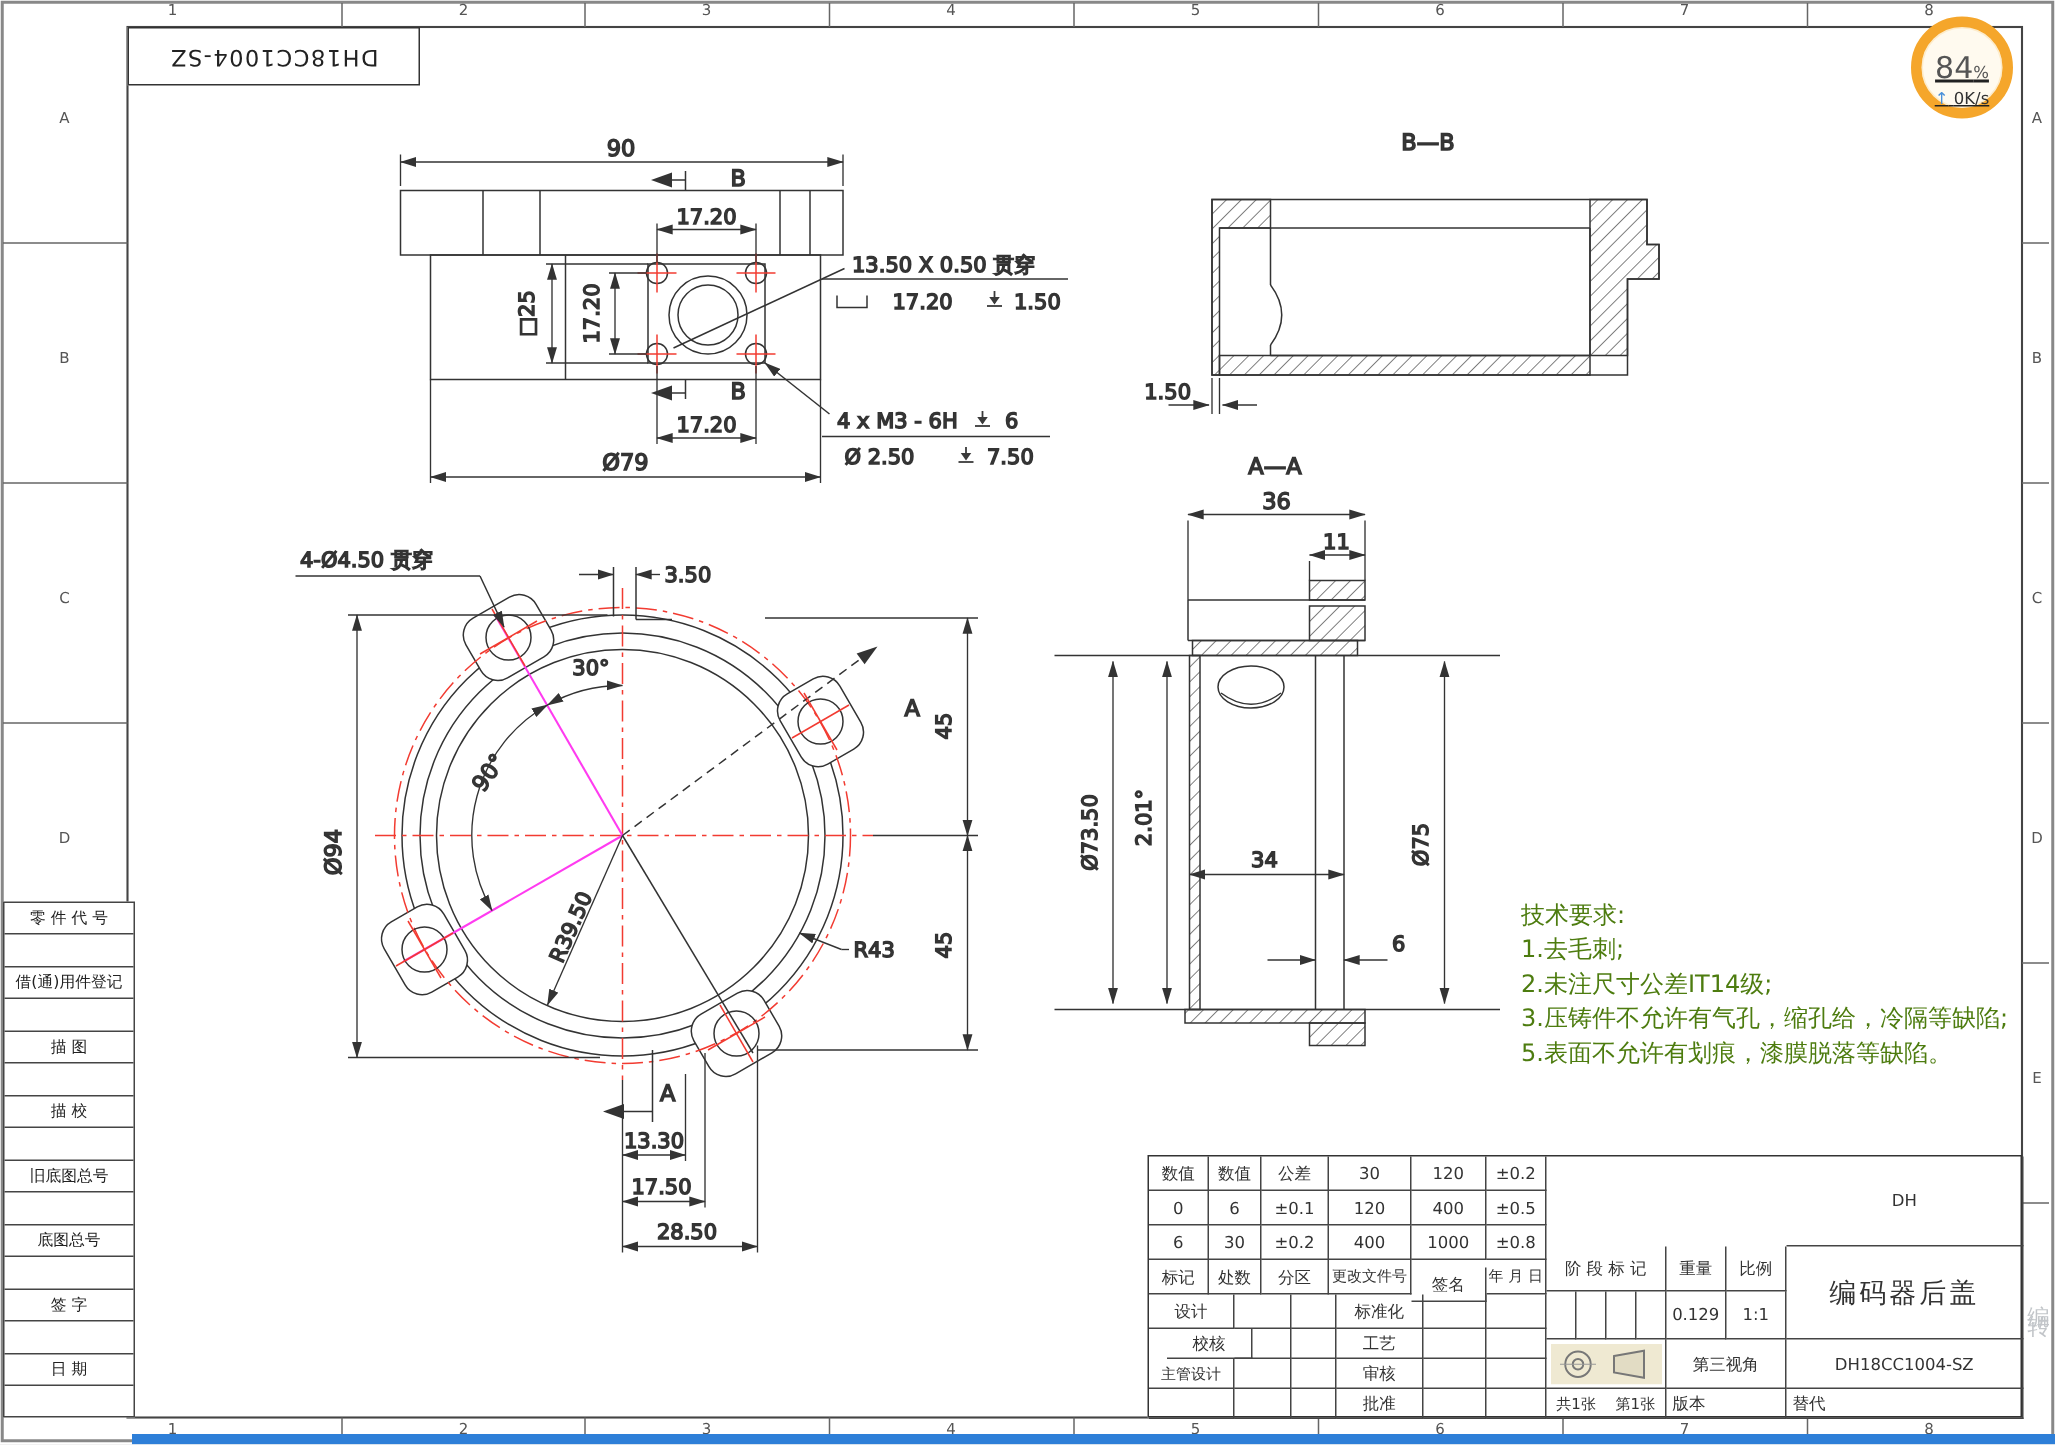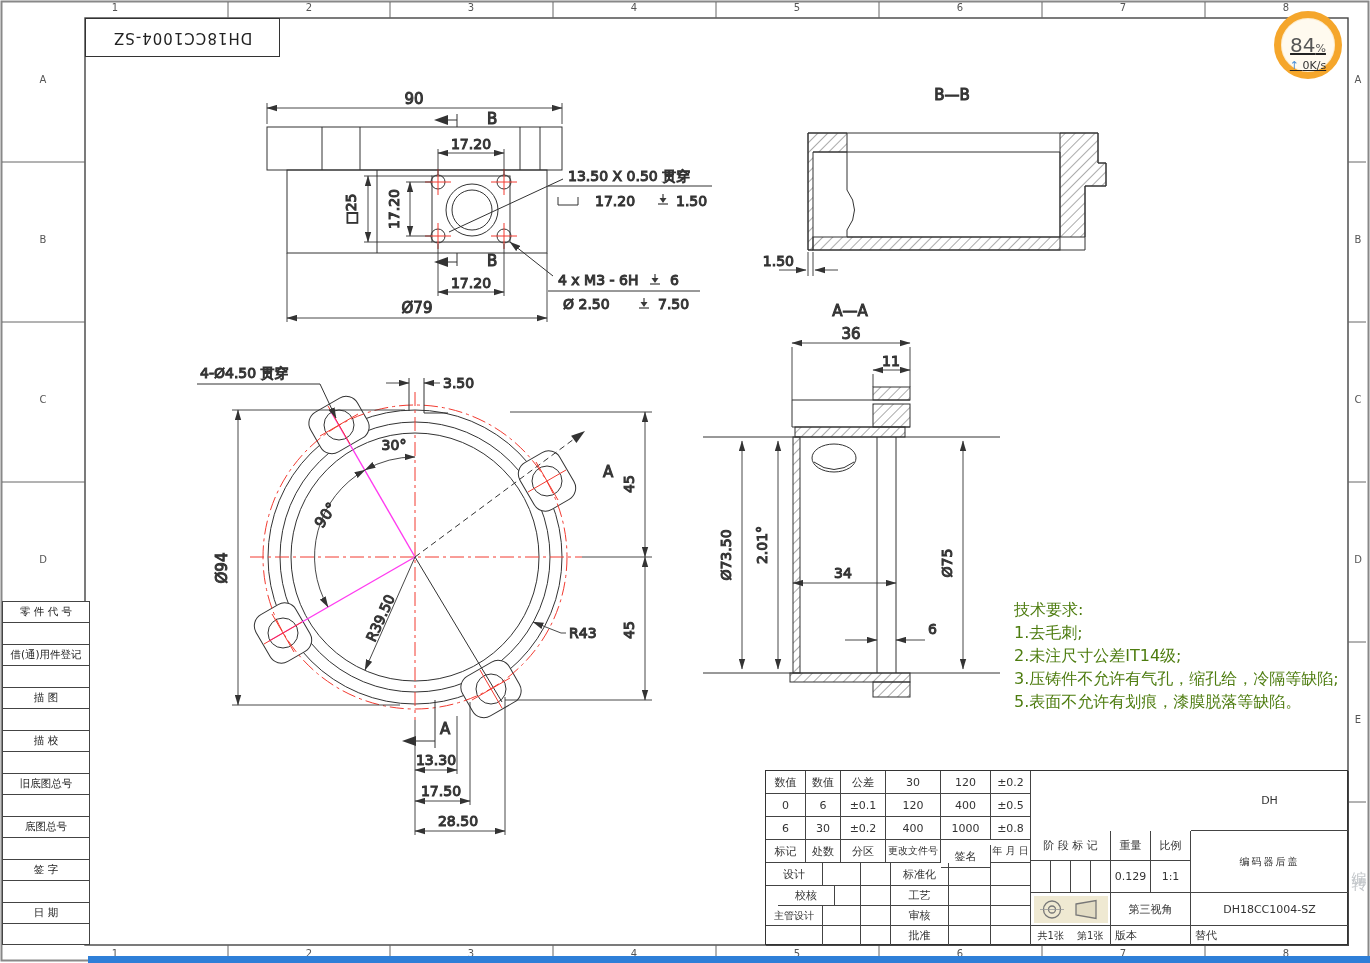--- a/index.html
+++ b/index.html
@@ -14,21 +14,21 @@
          background:#fff;display:flex;align-items:center;justify-content:center;}
   .pnbox span{transform:rotate(180deg);font-size:15px;letter-spacing:1px;color:#222;}
   
   .tech{position:absolute;left:1014px;top:598px;width:345px;font-size:16px;line-height:23px;color:#4d7c0f;}
   
   .tb{position:absolute;left:765px;top:770px;width:583px;height:175px;border:1.5px solid #333;background:#fff;box-sizing:border-box;}
   .tb .c{position:absolute;box-sizing:border-box;border-right:1px solid #444;border-bottom:1px solid #444;
          display:flex;align-items:center;justify-content:center;font-size:11px;color:#333;overflow:hidden;white-space:nowrap;}
   .tb .c.left{justify-content:flex-start;padding-left:4px;}
   .tb .c.sm{font-size:10px;}
-  .tb .c.big{font-size:10px;letter-spacing:2px;}
+  .tb .c.big{font-size:18px;letter-spacing:2px;}
   
   .sidetab{position:absolute;left:2px;top:601px;width:88px;height:344px;border:1px solid #444;background:#fff;box-sizing:border-box;}
   .sidetab .r{box-sizing:border-box;border-bottom:1px solid #444;width:100%;display:flex;align-items:center;justify-content:center;
               font-size:10.5px;color:#222;overflow:hidden;white-space:nowrap;}
   .sidetab .lab{height:21px;}
   .sidetab .blank{height:22px;}
   
   .badge{position:absolute;left:1274px;top:11px;width:54px;height:54px;border:7px solid #f5a62b;border-radius:50%;
          background:#fffaef;display:flex;flex-direction:column;align-items:center;justify-content:flex-end;box-shadow:0 0 0 1px #fdeccb inset;text-decoration:underline;}
   .badge .pct{font-size:20px;color:#555;line-height:20px;}

